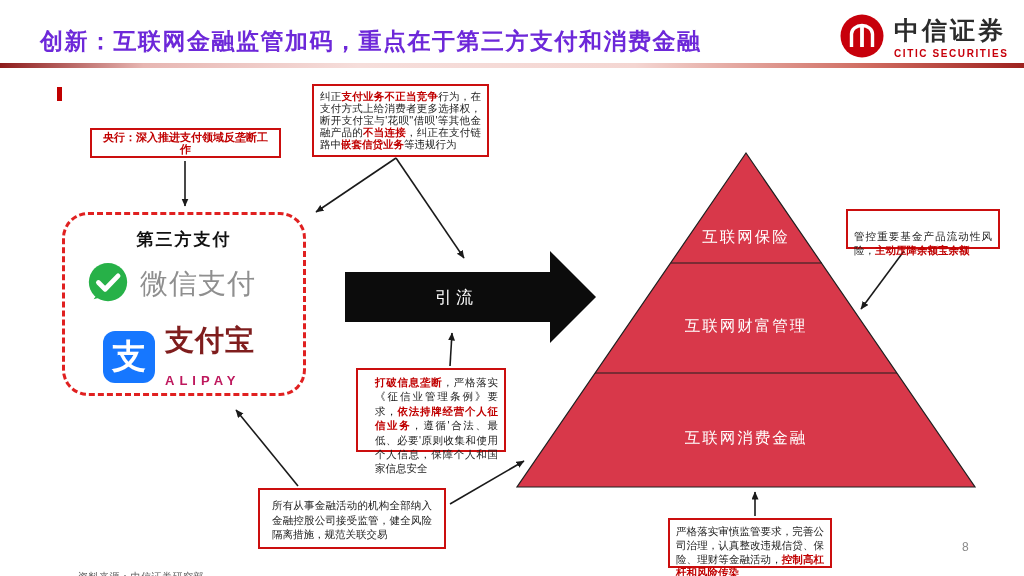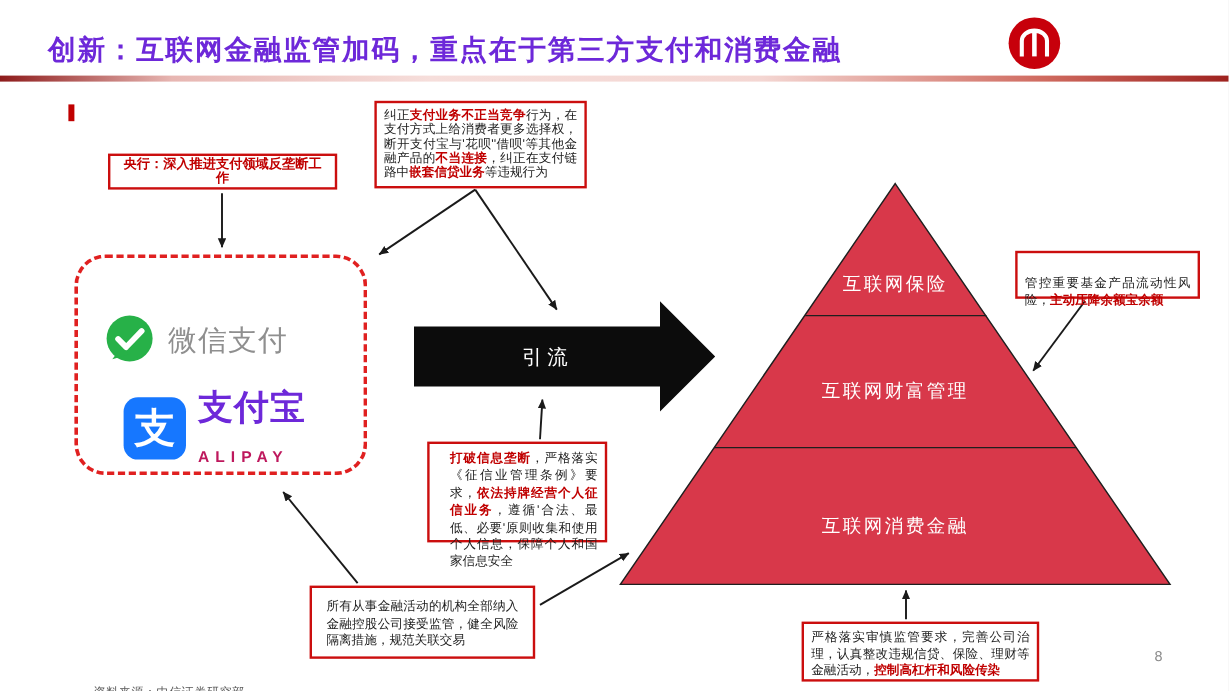--- a/index.html
+++ b/index.html
@@ -30,54 +30,58 @@
     font-size:10.5px; line-height:12.3px; color:#1c1c1c; padding:4px 6px;
     text-align:justify;
   }
   .callout .em { color:#c00000; font-weight:bold; }
   .callout.center { display:flex; align-items:center; justify-content:center; text-align:center; font-size:11px; }
   #c-pboc       { left:90px;  top:128px; width:191px; height:30px; }
   #c-competition{ left:312px; top:84px;  width:177px; height:73px; line-height:12.1px; }
   #c-fund       { left:846px; top:209px; width:154px; height:40px; line-height:14px; padding-top:18px; }
   #c-credit     { left:356px; top:368px; width:150px; height:84px; line-height:14.4px; padding-top:5px;padding-left:17px; }
   #c-holding    { left:258px; top:488px; width:188px; height:61px; line-height:14.6px; padding:8px 12px; }
-  #c-prudential { left:668px; top:518px; width:198px; height:50px; line-height:13.8px; padding-top:5px; }
+  #c-prudential { left:668px; top:518px; width:164px; height:50px; line-height:13.8px; padding-top:5px; }
   
   .pay-box {
     position:absolute; left:62px; top:212px; width:244px; height:184px;
     border:3px dashed #e02020; border-radius:26px; background:#fff;
   }
   .pay-title { position:absolute; top:13px; width:100%; text-align:center; font-size:17px; font-weight:bold; color:#111; letter-spacing:2px; }
   .wechat-row { position:absolute; left:20px; top:46px; display:flex; align-items:center; gap:9px; }
-  .wechat-label { font-size:24px; color:#8f8f8f; letter-spacing:1px; }
+  .wechat-label { font-size:28px; color:#8f8f8f; letter-spacing:1px; }
   .alipay-row { position:absolute; left:38px; top:110px; display:flex; align-items:center; gap:10px; }
   .alipay-icon {
     width:52px; height:52px; background:#1677ff; border-radius:12px;
     display:flex; align-items:center; justify-content:center;
     color:#fff; font-size:34px; font-weight:bold;
   }
-  .alipay-text .main { font-size:29px; font-weight:bold; color:#6d28d9; letter-spacing:1px; line-height:30px; }
+  .alipay-text .main { font-size:29px; font-weight:bold; color:#7f1d1d; letter-spacing:1px; line-height:30px; }
   .alipay-text .sub  { font-size:13px; color:#be185d; letter-spacing:5px; font-weight:bold; margin-top:18px; }
   
   .source { position:absolute; left:78px; top:570px; font-size:10px; color:#595959; letter-spacing:0.5px; }
   .page-num { position:absolute; left:962px; top:540px; font-size:12px; color:#8a8a8a; }
 </style>
 </head>
 <body>
 
 <div class="slide">
 
   <div class="title">创新：互联网金融监管加码，重点在于第三方支付和消费金融</div>
 
   <div class="logo">
     <svg width="48" height="48" viewBox="0 0 48 48">
       <circle cx="24" cy="24" r="21.5" fill="#c7000b"></circle>
       <path d="M13.5 35 V22 a10.5 8.5 0 0 1 21 0 V35" stroke="#ffffff" stroke-width="3.4" fill="none"></path>
       <rect x="22.1" y="12.5" width="3.8" height="22.5" fill="#ffffff"></rect>
     </svg>
+    <div class="logo-text">
+      <div class="cn">中信证券</div>
+      <div class="en">CITIC SECURITIES</div>
+    </div>
   </div>
 
   <div class="divider"></div>
   <div class="accent-tick"></div>
 
   <svg class="layer" viewBox="0 0 1024 576">
     <defs>
       <marker id="arrow" markerWidth="9" markerHeight="8" refX="7.5" refY="3.5" orient="auto" markerUnits="userSpaceOnUse">
         <path d="M0,0 L8,3.5 L0,7 Z" fill="#1a1a1a"></path>
       </marker>
@@ -112,20 +116,21 @@
   <div class="callout center" id="c-pboc">
       <span class="em">央行：深入推进支付领域反垄断工作</span>
     </div>
   <div class="callout" id="c-competition"><span>纠正</span><span class="em">支付业务不正当竞争</span><span>行为，在支付方式上给消费者更多选择权，断开支付宝与'花呗''借呗'等其他金融产品的</span><span class="em">不当连接</span><span>，纠正在支付链路中</span><span class="em">嵌套信贷业务</span><span>等违规行为</span></div>
   <div class="callout" id="c-fund"><span>管控重要基金产品流动性风险，</span><span class="em">主动压降余额宝余额</span></div>
   <div class="callout" id="c-credit"><span class="em">打破信息垄断</span><span>，严格落实《征信业管理条例》要求，</span><span class="em">依法持牌经营个人征信业务</span><span>，遵循'合法、最低、必要'原则收集和使用个人信息，保障个人和国家信息安全</span></div>
   <div class="callout" id="c-holding"><span>所有从事金融活动的机构全部纳入金融控股公司接受监管，健全风险隔离措施，规范关联交易</span></div>
   <div class="callout" id="c-prudential"><span>严格落实审慎监管要求，完善公司治理，认真整改违规信贷、保险、理财等金融活动，</span><span class="em">控制高杠杆和风险传染</span></div>
 
   <div class="pay-box">
+    <div class="pay-title">第三方支付</div>
     <div class="wechat-row">
       <svg width="46" height="46" viewBox="0 0 48 48">
         <circle cx="24" cy="22" r="20" fill="#27b148"></circle>
         <polygon points="9,40 17,29 23,36" fill="#27b148"></polygon>
         <path d="M14 22.5 L21 29.5 L34.5 15.5" stroke="#ffffff" stroke-width="5" fill="none" stroke-linecap="round" stroke-linejoin="round"></path>
       </svg>
       <span class="wechat-label">微信支付</span>
     </div>
     <div class="alipay-row">
       <div class="alipay-icon">支</div>

